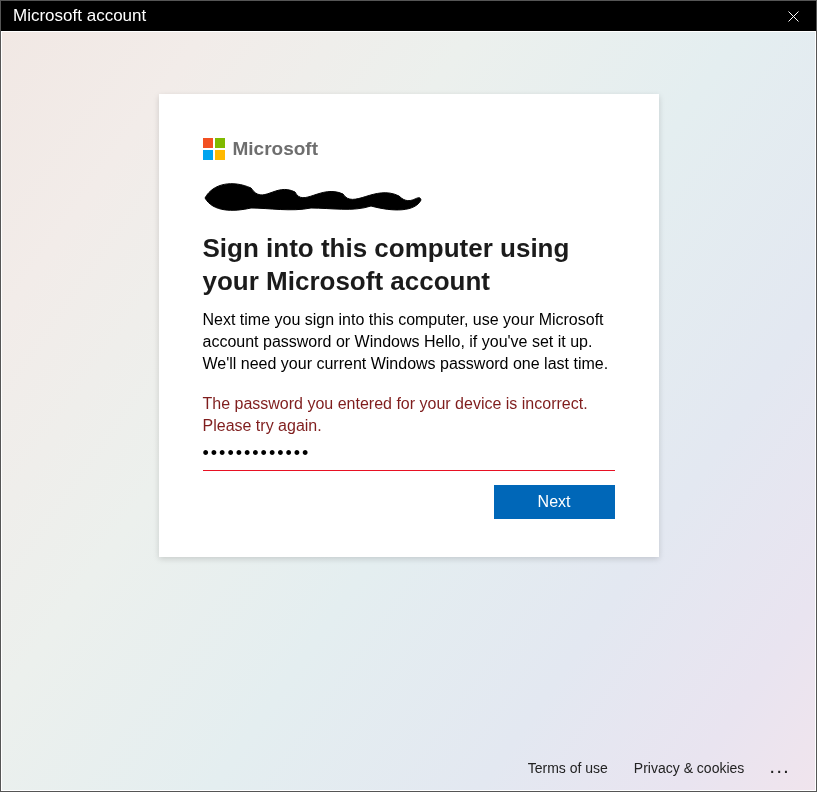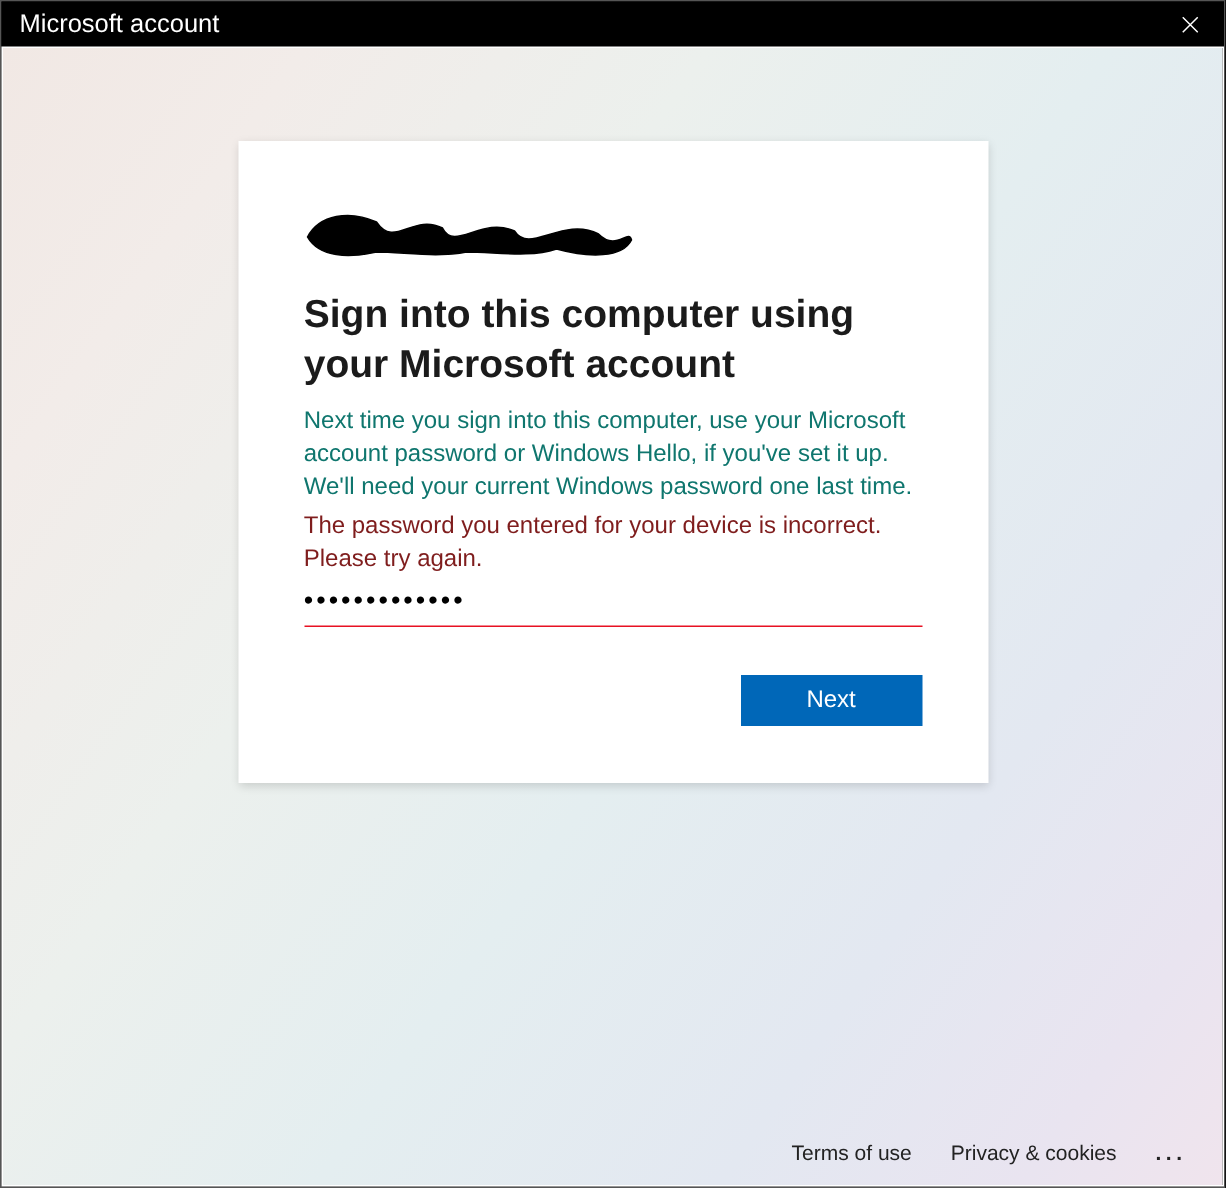--- a/index.html
+++ b/index.html
@@ -57,34 +57,34 @@
     .ms-word { color:#6e6e6e; font-size:19px; font-weight:600; }
     .redacted {
       width: 220px; height: 36px; margin-bottom: 14px;
     }
     .redacted path { fill:#000; stroke:#000; }
     .heading {
       font-size: 26px; font-weight: 600; color:#1b1b1b;
       line-height: 1.25; margin-bottom: 12px;
     }
     .body-text {
-      font-size: 16px; color:#0f766e; line-height: 1.38;
-      margin-bottom: 4px;
+      font-size: 16px; color:#000000; line-height: 1.38;
+      margin-bottom: 18px;
     }
     .error-text {
       font-size: 16px; color:#7f1d1d; line-height: 1.38;
       margin-bottom: 4px;
     }
     .pw-field {
       width: 100%; border: none; border-bottom: 1px solid #e81123;
       outline: none; font-size: 18px; letter-spacing: 2px;
       padding: 2px 0 6px 0; color:#000; background: transparent;
       font-family: inherit;
     }
-    .actions { display:flex; justify-content:flex-end; margin-top: 32px; }
+    .actions { display:flex; justify-content:flex-end; margin-top: 14px; }
     .btn-next {
       background:#0067b8; color:#fff; border:none;
       font-size:16px; padding: 8px 44px; cursor:pointer;
       font-family: inherit;
     }
     .footer {
       display:flex; justify-content:flex-end; align-items:center;
       gap: 26px; padding: 10px 18px 14px 0;
       font-size: 14px; color:#222;text-align:right;
     }
@@ -101,20 +101,29 @@
       <svg width="11" height="11" viewBox="0 0 11 11">
           <path d="M0.5 0.5 L10.5 10.5 M10.5 0.5 L0.5 10.5" stroke="#fff" stroke-width="1"></path>
         </svg>
     </div>
   </div>
 
   <div class="viewport">
     <div class="card-wrap">
       <div class="card">
 
+        <div class="ms-logo-row">
+          <div class="ms-logo">
+            <span></span>
+              <span></span>
+              <span></span>
+              <span></span>
+          </div>
+          <span class="ms-word">Microsoft</span>
+        </div>
 
         <svg class="redacted" viewBox="0 0 220 36" preserveAspectRatio="none">
           <path d="M2,20 C10,5 30,2 48,10 C60,28 72,4 92,14 C100,30 118,6 140,16 C150,32 172,6 196,18 C208,30 216,14 218,22 C212,34 190,34 168,28 C150,34 128,30 108,30 C88,34 66,30 48,30 C30,34 10,34 2,20 Z"></path>
         </svg>
 
         <h1 class="heading">Sign into this computer using your Microsoft account</h1>
 
         <div class="body-text">
           <span>Next time you sign into this computer, use your Microsoft account password or Windows Hello, if you've set it up.</span><br>
           <span>We'll need your current Windows password one last time.</span>

